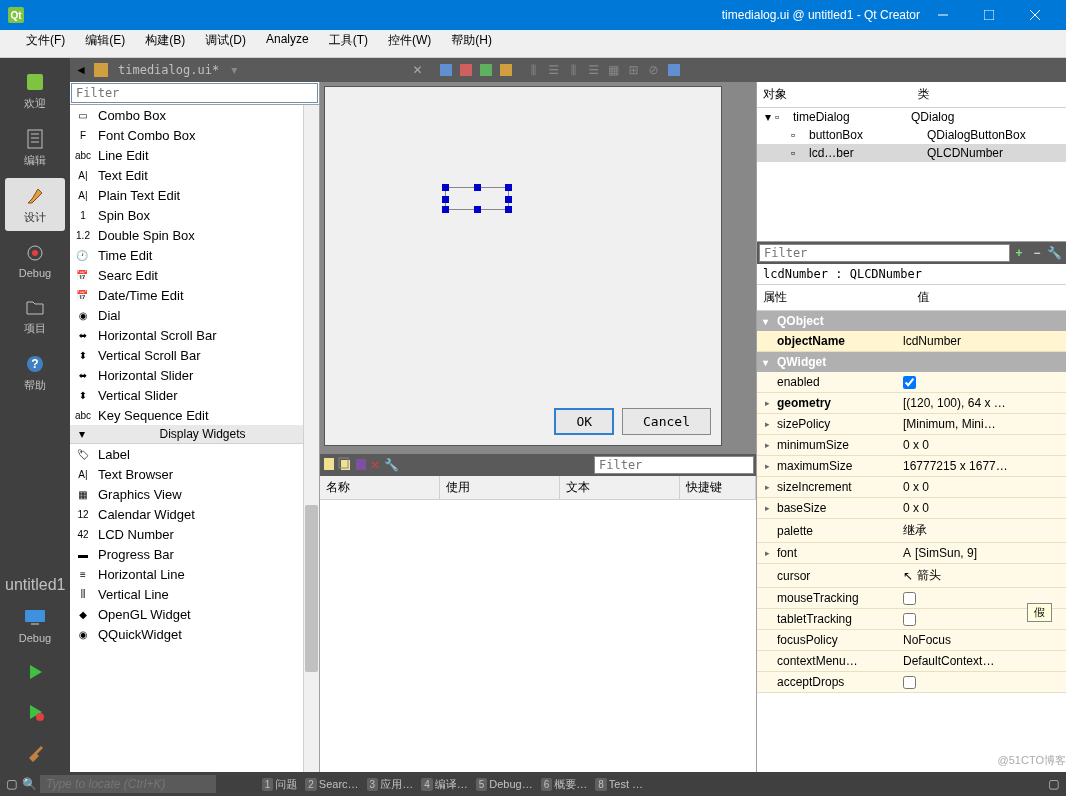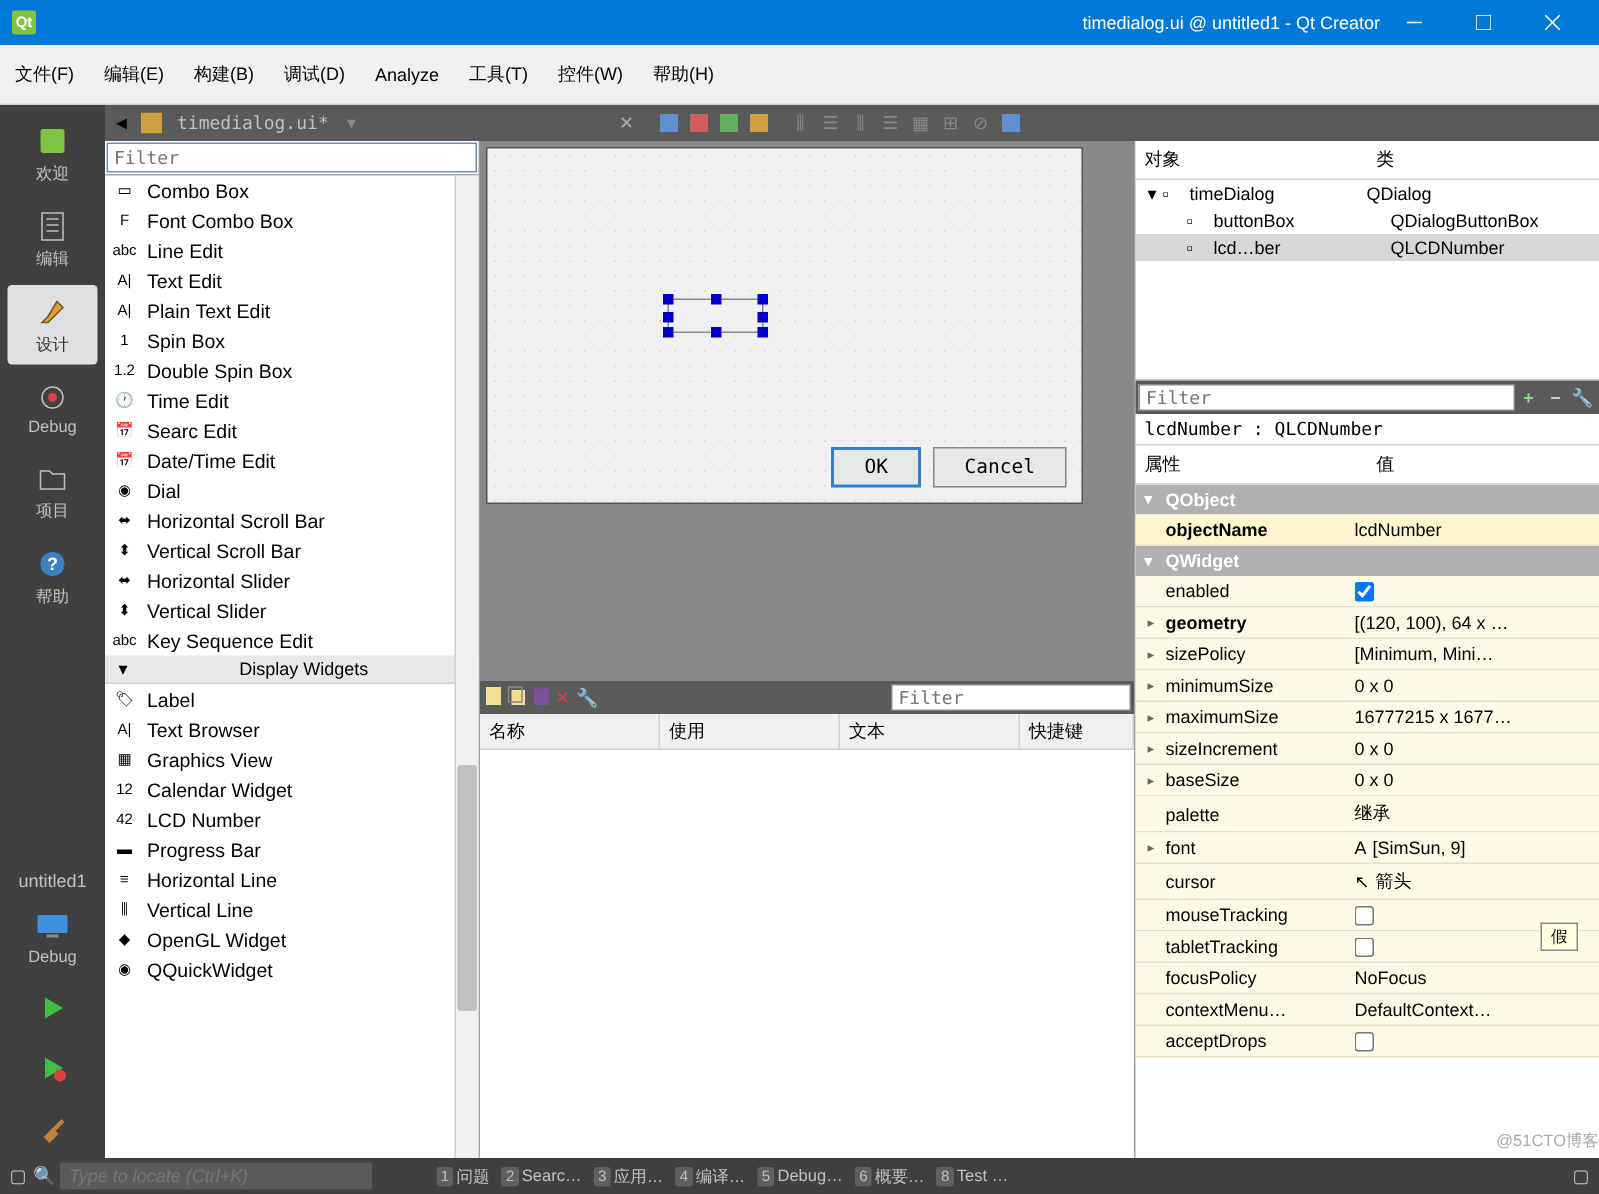--- a/index.html
+++ b/index.html
@@ -7,34 +7,34 @@
 
 
 .titlebar { background: #0078d7; color: white; height: 30px; display: flex; align-items: center; padding: 0 8px; }
 .titlebar .app-icon { width: 16px; height: 16px; background: #80c342; border-radius: 2px; margin-right: 8px; display: flex; align-items: center; justify-content: center; font-size: 10px; font-weight: bold; color: white; }
 .titlebar .title { flex: 1; font-size: 12px; text-align: right; }
 .titlebar .win-controls { display: flex; gap: 0; }
 .titlebar .win-btn { width: 46px; height: 30px; display: flex; align-items: center; justify-content: center; cursor: pointer; }
 .titlebar .win-btn svg { stroke: white; fill: none; }
 
 
-.menubar { background: #f0f0f0; height: 40px; display: flex; align-items: center; padding: 0 0; border-bottom: 1px solid #d0d0d0; }
+.menubar { background: #f0f0f0; height: 28px; display: flex; padding: 0 16px; border-bottom: 1px solid #d0d0d0; }
 .menubar .menu-item { padding: 2px 10px; cursor: pointer; }
 
 
 .main { flex: 1; display: flex; overflow: hidden; }
 
 
 .left-nav { width: 70px; background: #404040; display: flex; flex-direction: column; align-items: center; padding-top: 4px; color: #c0c0c0; }
 .nav-item { width: 60px; padding: 6px 0; display: flex; flex-direction: column; align-items: center; gap: 2px; cursor: pointer; border-radius: 3px; margin: 2px 0; }
 .nav-item.active { background: #e0e0e0; color: #333; }
 .nav-item .nav-icon { width: 28px; height: 24px; display: flex; align-items: center; justify-content: center; }
 .nav-item .nav-label { font-size: 11px; }
 .nav-spacer { flex: 1; }
-.nav-project { width: 60px; padding: 4px 0; text-align: center; font-size: 12px; color: #c0c0c0; }
+.nav-project { width: 60px; padding: 4px 0; text-align: center; font-size: 16px; color: #c0c0c0; }
 
 
 .content { flex: 1; display: flex; flex-direction: column; }
 .toolbar { background: #5a5a5a; height: 24px; display: flex; align-items: center; padding: 0 2px; gap: 2px; }
 .toolbar .tb-icon { width: 18px; height: 18px; display: flex; align-items: center; justify-content: center; cursor: pointer; }
 .toolbar .tb-file { color: #c0c0c0; font-family: monospace; padding: 0 6px; flex: 0 0 auto; }
 .toolbar .tb-dropdown { color: #888; padding: 0 4px; }
 .toolbar .tb-sep { width: 6px; }
 
 .workspace { flex: 1; display: flex; overflow: hidden; }
@@ -49,21 +49,21 @@
 .widgetbox .category-header .cat-label { flex: 1; }
 .widget-item { display: flex; align-items: center; padding: 2px 4px; gap: 6px; cursor: pointer; }
 .widget-item .w-icon { width: 18px; height: 16px; display: flex; align-items: center; justify-content: center; font-size: 10px; }
 .widget-item .w-label { font-size: 13px; }
 .scrollbar-v { position: absolute; right: 0; top: 0; bottom: 0; width: 16px; background: #f0f0f0; border-left: 1px solid #d0d0d0; }
 .scrollbar-v .thumb { position: absolute; left: 1px; right: 1px; background: #c0c0c0; border-radius: 2px; }
 
 
 .center { flex: 1; display: flex; flex-direction: column; background: #5a5a5a; }
 .canvas-area { flex: 1; background: #888; padding: 4px; overflow: hidden; position: relative; }
-.canvas-form { background: #f0f0f0; width: 398px; height: 238px; border: 1px solid #555; background-image: radial-gradient(circle, #aaa 0.5px, transparent 0.5px); background-size: 10px 10px; position: relative; }
+.canvas-form { background: #f0f0f0; width: 398px; height: 360px; border: 1px solid #555; background-image: radial-gradient(circle, #aaa 0.5px, transparent 0.5px); background-size: 10px 10px; position: relative; }
 .lcd-widget { position: absolute; left: 120px; top: 100px; width: 64px; height: 23px; border: 1px solid #888; background: #f0f0f0; }
 .sel-handle { position: absolute; width: 7px; height: 7px; background: #0000cc; }
 .dialog-buttons { position: absolute; bottom: 10px; right: 10px; display: flex; gap: 8px; }
 .dialog-btn { padding: 4px 20px; background: #e8e8e8; border: 1px solid #888; font-family: monospace; font-size: 13px; cursor: pointer; }
 .dialog-btn.ok { border: 2px solid #3080d0; }
 
 
 .action-area { height: 320px; background: #f8f8f8; display: flex; flex-direction: column; border-top: 2px solid #888; }
 .action-toolbar { background: #5a5a5a; height: 22px; display: flex; align-items: center; padding: 0 2px; gap: 2px; }
 .action-toolbar .filter { margin-left: auto; background: white; border: 1px solid #888; padding: 1px 4px; width: 160px; font-family: monospace; color: #888; }
@@ -102,21 +102,21 @@
 .prop-row .prop-name { width: 140px; padding: 3px 6px 3px 20px; display: flex; align-items: center; }
 .prop-row .prop-name.expandable { padding-left: 8px; }
 .prop-row .prop-name .exp { width: 12px; font-size: 9px; color: #666; }
 .prop-row .prop-value { flex: 1; padding: 3px 6px; display: flex; align-items: center; gap: 4px; }
 .prop-row .prop-value input[type=checkbox] { width: 13px; height: 13px; }
 .bold { font-weight: bold; }
 
 
 .statusbar { background: #404040; color: #c0c0c0; height: 24px; display: flex; align-items: center; padding: 0 4px; gap: 2px; }
 .statusbar .locate-icon { width: 16px; height: 16px; display: flex; align-items: center; justify-content: center; }
-.statusbar .locate { background: #5a5a5a; border: none; color: #a0a0a0; padding: 2px 6px; width: 208px; font-style: italic; }
+.statusbar .locate { background: #5a5a5a; border: none; color: #a0a0a0; padding: 2px 6px; width: 176px; font-style: italic; }
 .statusbar .sb-item { display: flex; align-items: center; gap: 2px; padding: 0 2px; }
 .statusbar .sb-num { background: #606060; padding: 1px 3px; font-size: 10px; border-radius: 2px; }
 .statusbar .sb-label { font-size: 11px; }
 .watermark { position: absolute; right: 0; bottom: 28px; color: #aaa; font-size: 11px; }
 </style>
 </head>
 <body>
 
 <div class="titlebar">
   <div class="app-icon">Qt</div>

